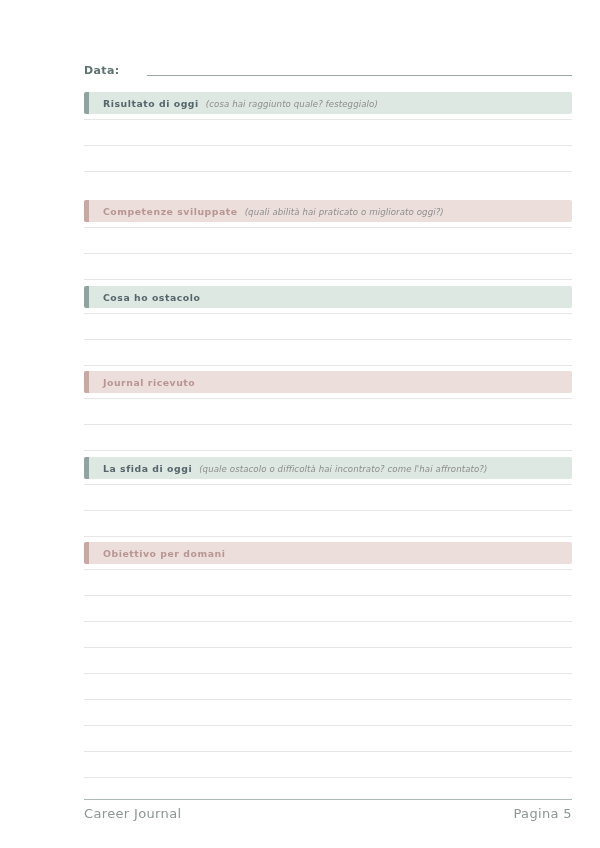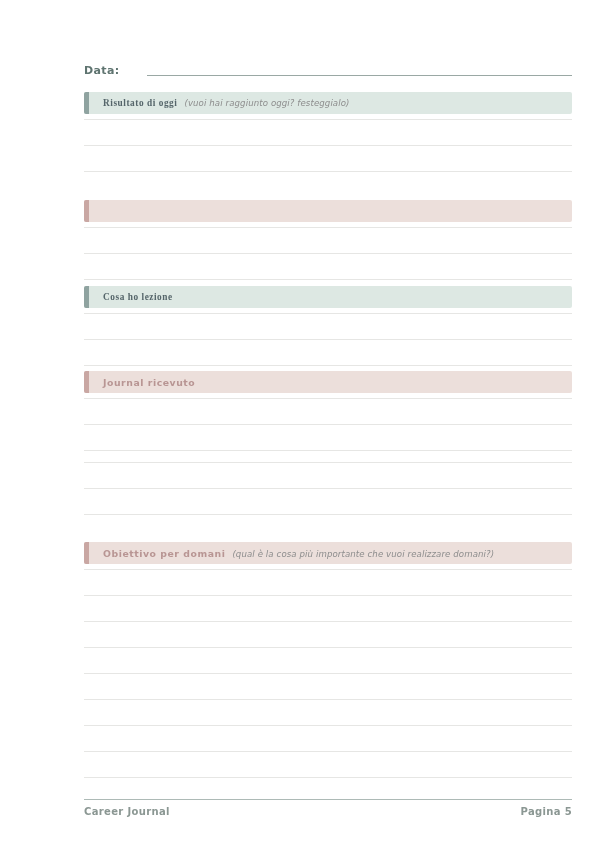--- a/index.html
+++ b/index.html
@@ -89,21 +89,21 @@
     font-size: 8.6px;
     font-style: italic;
     color: #8d8d8d;
     margin-left: 7px;
     letter-spacing: 0.1px;
   }
 
   
   .v-green .sec-header { background: #dde8e3; }
   .v-green .sec-accent { background: #8fa3a0; }
-  .v-green .sec-title  { color: #55656a; font-family: Liberation Serif, serif; }
+  .v-green .sec-title  { color: #55656a; }
 
   
   .v-rose .sec-header { background: #ecdfdb; }
   .v-rose .sec-accent { background: #c9a7a3; }
   .v-rose .sec-title  { color: #b89593; }
 
   .lines { position: relative; }
   .wline {
     position: absolute;
     left: 0;
@@ -122,66 +122,69 @@
     background: #adbab6;
   }
   .footer {
     position: absolute;
     left: 56px;
     top: 806px;
     width: 488px;
     display: flex;
     justify-content: space-between;
     align-items: flex-end;
-    font-size: 10px;
+    font-size: 13px;
     color: #8b9793;
     letter-spacing: 0.35px;
-    font-weight: bold;
   }
 </style>
 </head>
 <body>
 
 <div class="page">
 
   <div class="date-row">
     <span class="date-label">Data:</span>
     <span class="date-line"></span>
   </div>
 
   <div id="sections-root">
       <div class="section v-green" style="top: 92px;">
         <div class="sec-header">
           <div class="sec-accent"></div>
           <div class="sec-titlewrap">
             <span class="sec-title">Risultato di oggi</span>
-            <span class="sec-hint">(vuoi hai raggiunto oggi? festeggialo)</span>
+            <span class="sec-hint">(cosa hai raggiunto quale? festeggialo)</span>
           </div>
         </div>
         <div class="lines" style="height: 78px;">
           <div class="wline" style="top: 5px;"></div>
           <div class="wline" style="top: 31px;"></div>
           <div class="wline" style="top: 57px;"></div>
         </div>
       </div>
       <div class="section v-rose" style="top: 200px;">
         <div class="sec-header">
           <div class="sec-accent"></div>
+          <div class="sec-titlewrap">
+            <span class="sec-title">Competenze sviluppate</span>
+            <span class="sec-hint">(quali abilità hai praticato o migliorato oggi?)</span>
+          </div>
         </div>
         <div class="lines" style="height: 78px;">
           <div class="wline" style="top: 5px;"></div>
           <div class="wline" style="top: 31px;"></div>
           <div class="wline" style="top: 57px;"></div>
         </div>
       </div>
       <div class="section v-green" style="top: 286px;">
         <div class="sec-header">
           <div class="sec-accent"></div>
           <div class="sec-titlewrap">
-            <span class="sec-title">Cosa ho lezione</span>
+            <span class="sec-title">Cosa ho ostacolo</span>
           </div>
         </div>
         <div class="lines" style="height: 78px;">
           <div class="wline" style="top: 5px;"></div>
           <div class="wline" style="top: 31px;"></div>
           <div class="wline" style="top: 57px;"></div>
         </div>
       </div>
       <div class="section v-rose" style="top: 371px;">
         <div class="sec-header">
@@ -190,32 +193,38 @@
             <span class="sec-title">Journal ricevuto</span>
           </div>
         </div>
         <div class="lines" style="height: 78px;">
           <div class="wline" style="top: 5px;"></div>
           <div class="wline" style="top: 31px;"></div>
           <div class="wline" style="top: 57px;"></div>
         </div>
       </div>
       <div class="section v-green" style="top: 457px;">
+        <div class="sec-header">
+          <div class="sec-accent"></div>
+          <div class="sec-titlewrap">
+            <span class="sec-title">La sfida di oggi</span>
+            <span class="sec-hint">(quale ostacolo o difficoltà hai incontrato? come l'hai affrontato?)</span>
+          </div>
+        </div>
         <div class="lines" style="height: 78px;">
           <div class="wline" style="top: 5px;"></div>
           <div class="wline" style="top: 31px;"></div>
           <div class="wline" style="top: 57px;"></div>
         </div>
       </div>
       <div class="section v-rose" style="top: 542px; text-align: center;">
         <div class="sec-header">
           <div class="sec-accent"></div>
           <div class="sec-titlewrap">
             <span class="sec-title">Obiettivo per domani</span>
-            <span class="sec-hint">(qual è la cosa più importante che vuoi realizzare domani?)</span>
           </div>
         </div>
         <div class="lines" style="height: 234px;">
           <div class="wline" style="top: 5px;"></div>
           <div class="wline" style="top: 31px;"></div>
           <div class="wline" style="top: 57px;"></div>
           <div class="wline" style="top: 83px;"></div>
           <div class="wline" style="top: 109px;"></div>
           <div class="wline" style="top: 135px;"></div>
           <div class="wline" style="top: 161px;"></div>

